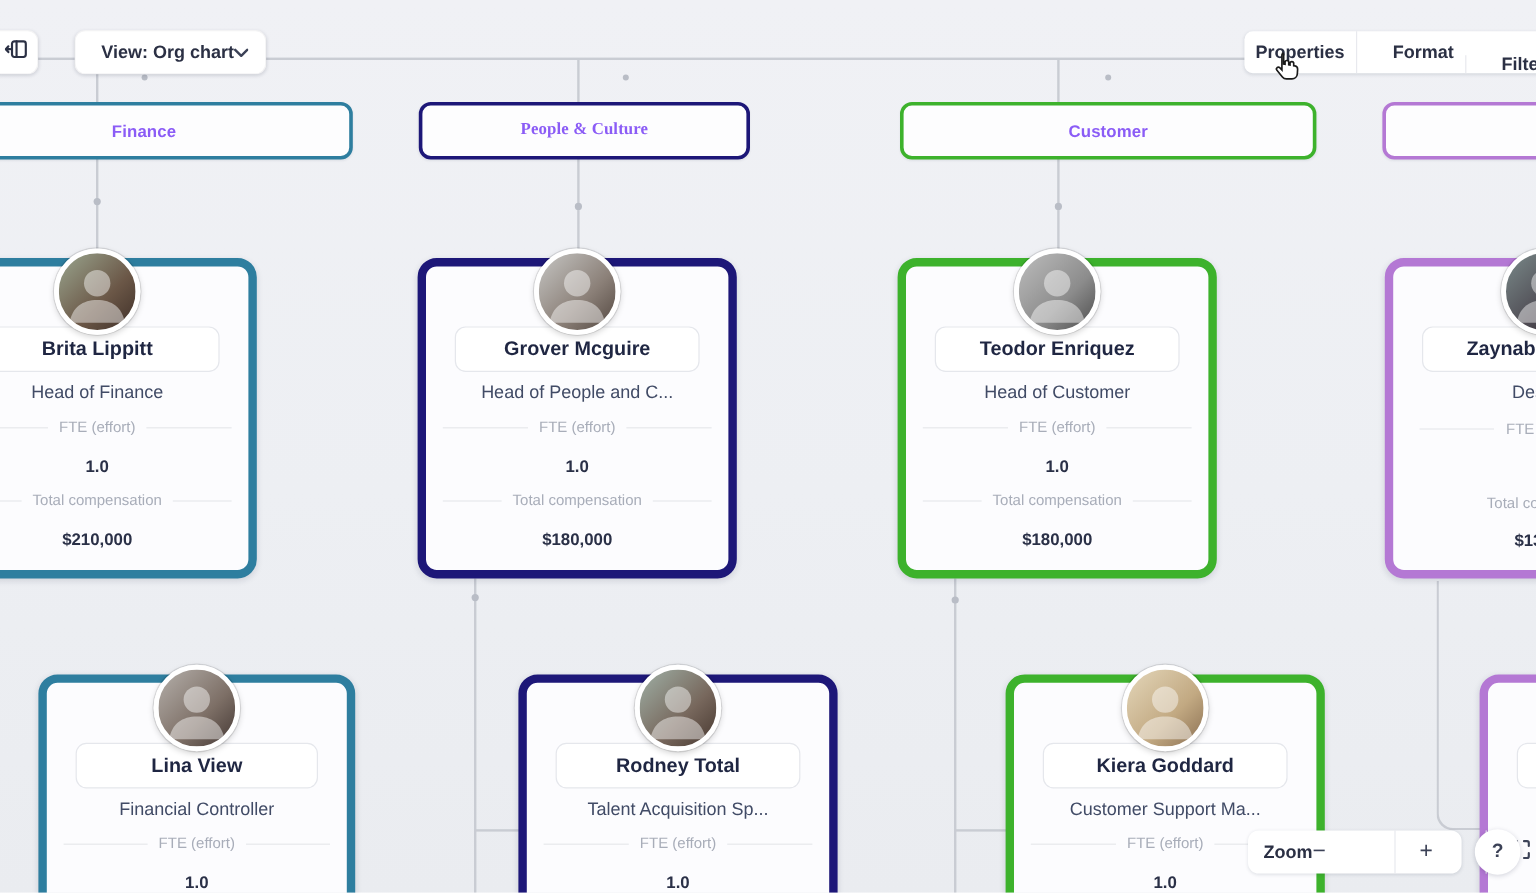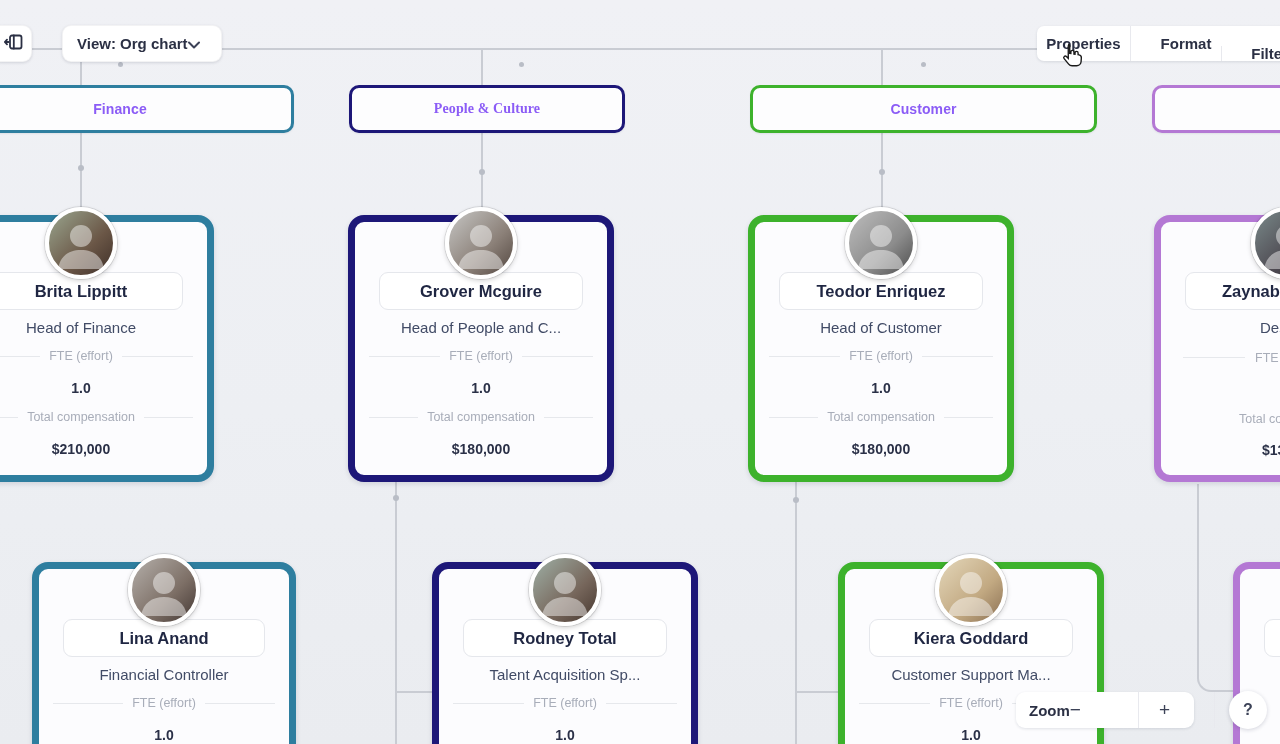--- a/index.html
+++ b/index.html
@@ -190,21 +190,21 @@
   </div>
 
   <div class="card" style="left: 32px; top: 562px; width: 264px; --accent: #2e7e9f;">
     <div class="avatar av-lina">
       <svg viewBox="0 0 64 64">
           <circle cx="32" cy="25" r="11" fill="rgba(255,255,255,.45)"></circle>
           <path d="M9 58c2-13 11-19 23-19s21 6 23 19z" fill="rgba(255,255,255,.45)"></path>
         </svg>
     </div>
     <div class="name-box">
-        <span>Lina Anand</span>
+        <span>Lina View</span>
       </div>
     <div class="title">Financial Controller</div>
     <div class="meta-label row-fte-label">
         <span>FTE (effort)</span>
       </div>
     <div class="value row-fte-value">1.0</div>
   </div>
 
   <div class="card" style="left: 432px; top: 562px; --accent: #1d1778;">
     <div class="avatar av-rodney">
@@ -249,21 +249,21 @@
   <div class="btn" style="left:-8px;top:25px;width:40px;height:37px;justify-content:flex-end;padding-right:7px;">
     <span>
       <svg width="20" height="20" viewBox="0 0 20 20" fill="none" stroke="#2b3044" stroke-width="1.8" stroke-linecap="round" stroke-linejoin="round">
         <rect x="6" y="3.5" width="11.5" height="13" rx="2"></rect>
         <path d="M9.8 3.5v13"></path>
         <path d="M4.5 10H1.2M3 7.6 0.8 10 3 12.4"></path>
       </svg>
     </span>
   </div>
 
-  <div class="btn" style="left:62px;top:25px;width:160px;height:37px;padding:0 14px;justify-content:flex-start;">
+  <div class="btn" style="left:62px;top:25px;width:160px;height:37px;padding:0 14px;justify-content:flex-end;">
     <span class="btn-label">View: Org chart</span>
     <span>
       <svg width="12" height="8" viewBox="0 0 12 8" fill="none" stroke="#3c4257" stroke-width="2" stroke-linecap="round" stroke-linejoin="round">
           <path d="M1 1.5 6 6.5 11 1.5"></path>
         </svg>
     </span>
   </div>
 
   <div class="seg-bar" style="left:1037px;top:26px;width:260px;height:35px;">
     <div class="seg" style="flex:1.32;">
@@ -276,21 +276,21 @@
         <span>Filter</span>
       </div>
   </div>
 
   <div class="cursor" style="left:1059px;top:42px;">
     <svg width="26" height="28" viewBox="0 0 32 34">
       <path d="M11.3 2.8c1.1 0 1.9.9 1.9 1.9v9.1l1.4.2V12c0-1 .8-1.9 1.9-1.9 1 0 1.9.8 1.9 1.9v2.6l1.3.2v-1.6c0-1 .8-1.9 1.9-1.9s1.9.9 1.9 1.9v2.3l1.2.2c1.7.3 2.9 1.8 2.8 3.5l-.3 4.6c-.2 2.9-2.6 5.2-5.5 5.2h-5.6c-1.6 0-3.2-.7-4.2-2l-5.6-6.8c-.7-.8-.6-2 .2-2.7.7-.7 1.9-.7 2.6 0l2.3 2.3V4.7c0-1 .8-1.9 1.9-1.9z" fill="#ffffff" stroke="#1a1a1a" stroke-width="1.7"></path>
     </svg>
   </div>
 
-  <div class="seg-bar" style="left:1016px;top:692px;width:178px;height:36px;border-radius:9px;gap:44px;">
+  <div class="seg-bar" style="left:1040px;top:692px;width:178px;height:36px;border-radius:9px;gap:44px;">
     <div class="seg" style="flex:1.55;justify-content:space-between;padding:0 13px;">
       <span>Zoom</span>
       <span class="zoom-sign">−</span>
     </div>
     <div class="seg" style="flex:0.62;">
       <span class="zoom-sign">+</span>
     </div>
     <div class="seg" style="flex:0.72;">
       <span>
         <svg width="16" height="16" viewBox="0 0 16 16" fill="none" stroke="#3c4257" stroke-width="1.8" stroke-linecap="round">

